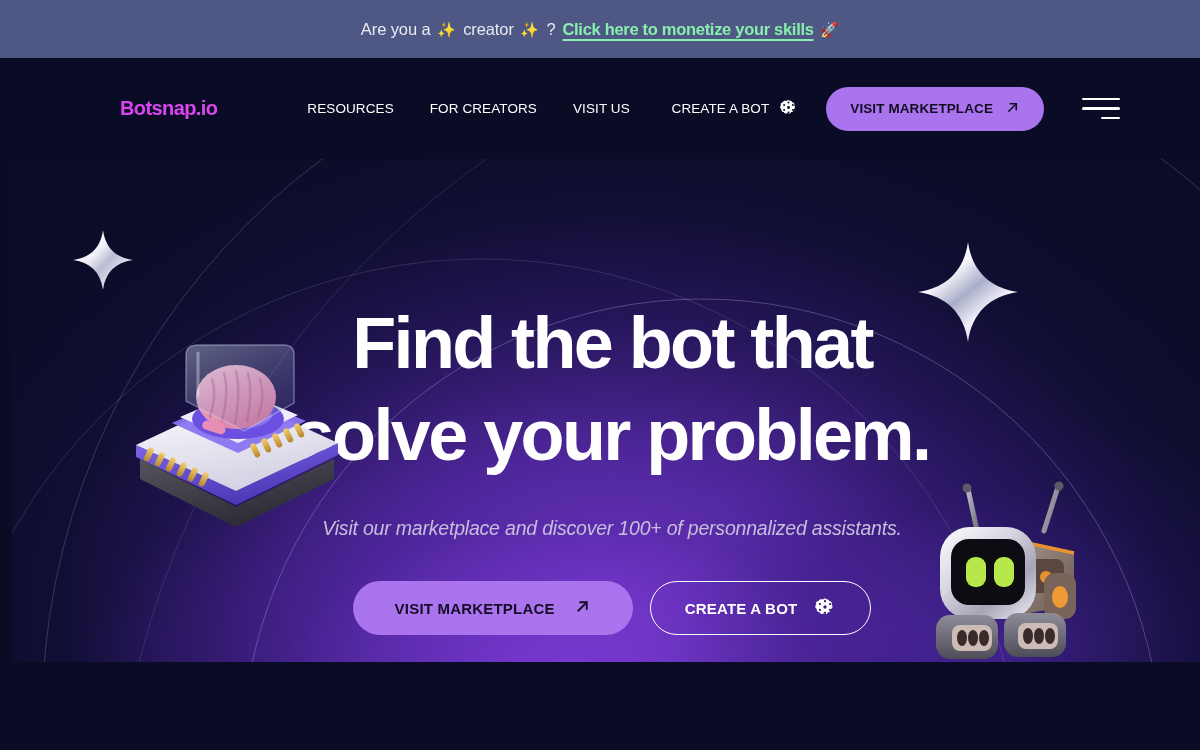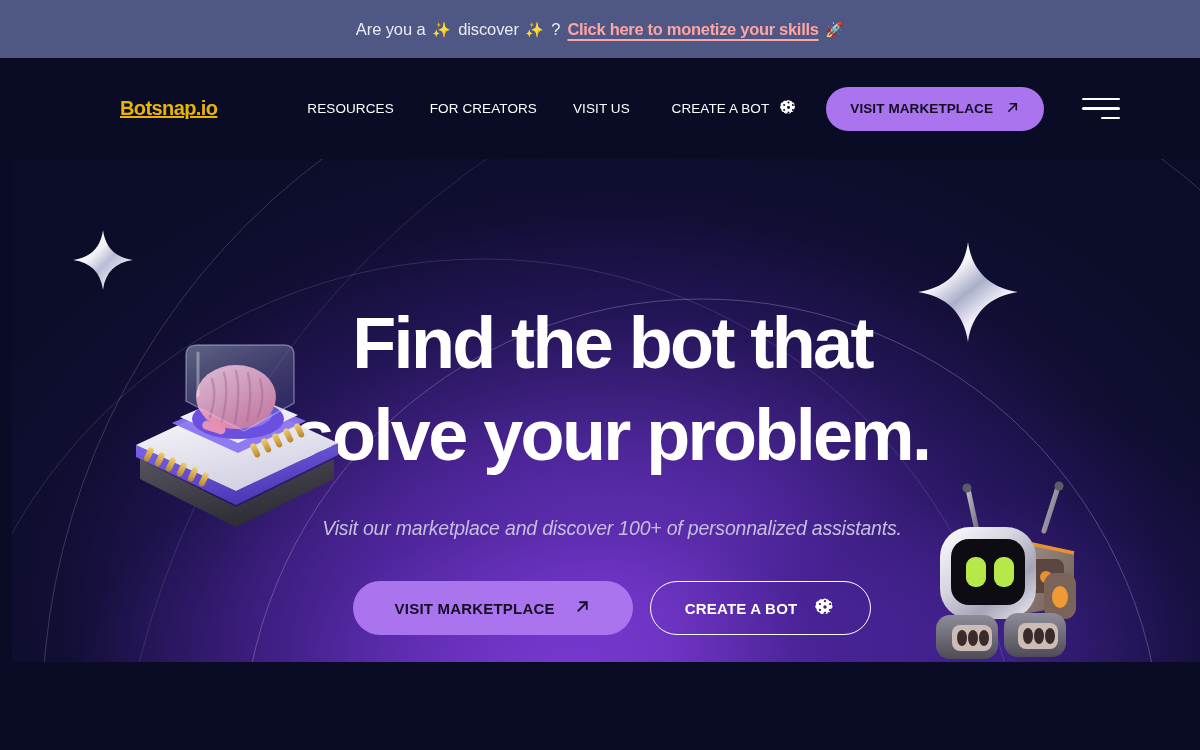--- a/index.html
+++ b/index.html
@@ -29,46 +29,45 @@
     align-items: center;
     justify-content: center;
     color: #e8eaf4;
     font-size: 16.5px;
     letter-spacing: -0.1px;
     white-space: nowrap;
   }
   .announce-inner { display: flex; align-items: center; gap: 7px; }
   .announce-emoji { font-size: 15px; line-height: 1; }
   .announce-link {
-    color: #fca5a5;
+    color: #86efac;
     font-weight: 700;
     text-decoration: underline;
     text-underline-offset: 4px;
     text-decoration-thickness: 1.6px;
     letter-spacing: -0.3px;
     cursor: pointer;
   }
 
   
   .header {
     position: relative;
     z-index: 40;
     height: 101px;
     background: #0a0c26;
     display: flex;
     align-items: center;
     padding: 0 80px 0 120px;
   }
   .logo {
-    color: #eab308;
+    color: #d946ef;
     font-size: 20px;
     font-weight: 700;
     letter-spacing: -0.6px;
     cursor: pointer;
-    text-decoration: underline;
   }
   .nav {
     display: flex;
     align-items: center;
     gap: 36px;
     margin-left: 90px;
   }
   .nav-link {
     color: #ffffff;
     font-size: 13.5px;
@@ -277,21 +276,21 @@
 </style>
 </head>
 <body>
 
 <div class="page">
 
   <div class="announce">
     <div class="announce-inner">
       <span>Are you a</span>
       <span class="announce-emoji">✨</span>
-      <span>discover</span>
+      <span>creator</span>
       <span class="announce-emoji">✨</span>
       <span>?</span>
       <a class="announce-link">Click here to monetize your skills</a>
       <span class="announce-emoji">🚀</span>
     </div>
   </div>
 
   <div class="header">
     <div class="logo">Botsnap.io</div>
 

